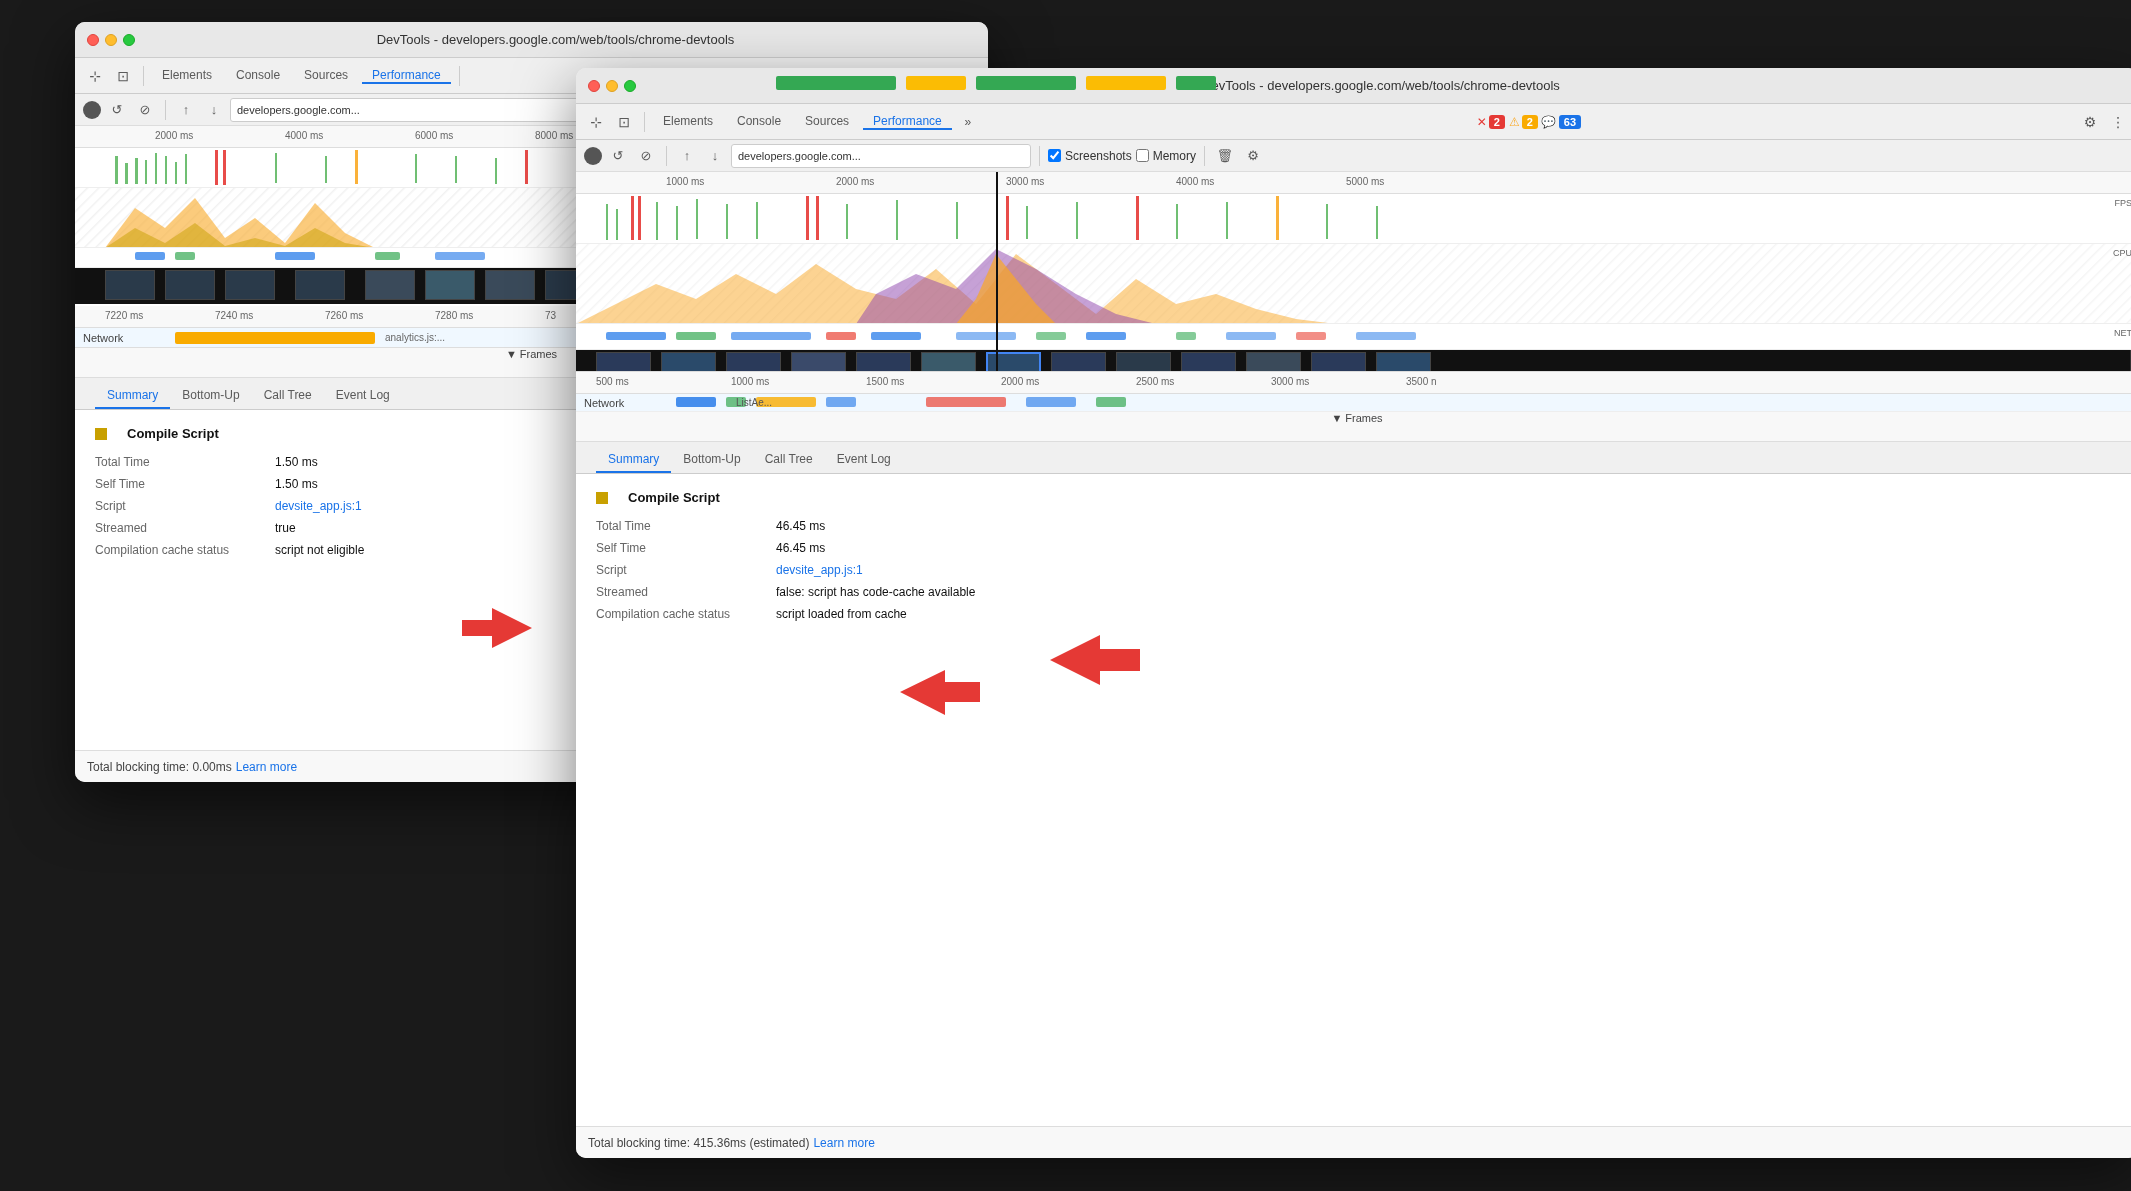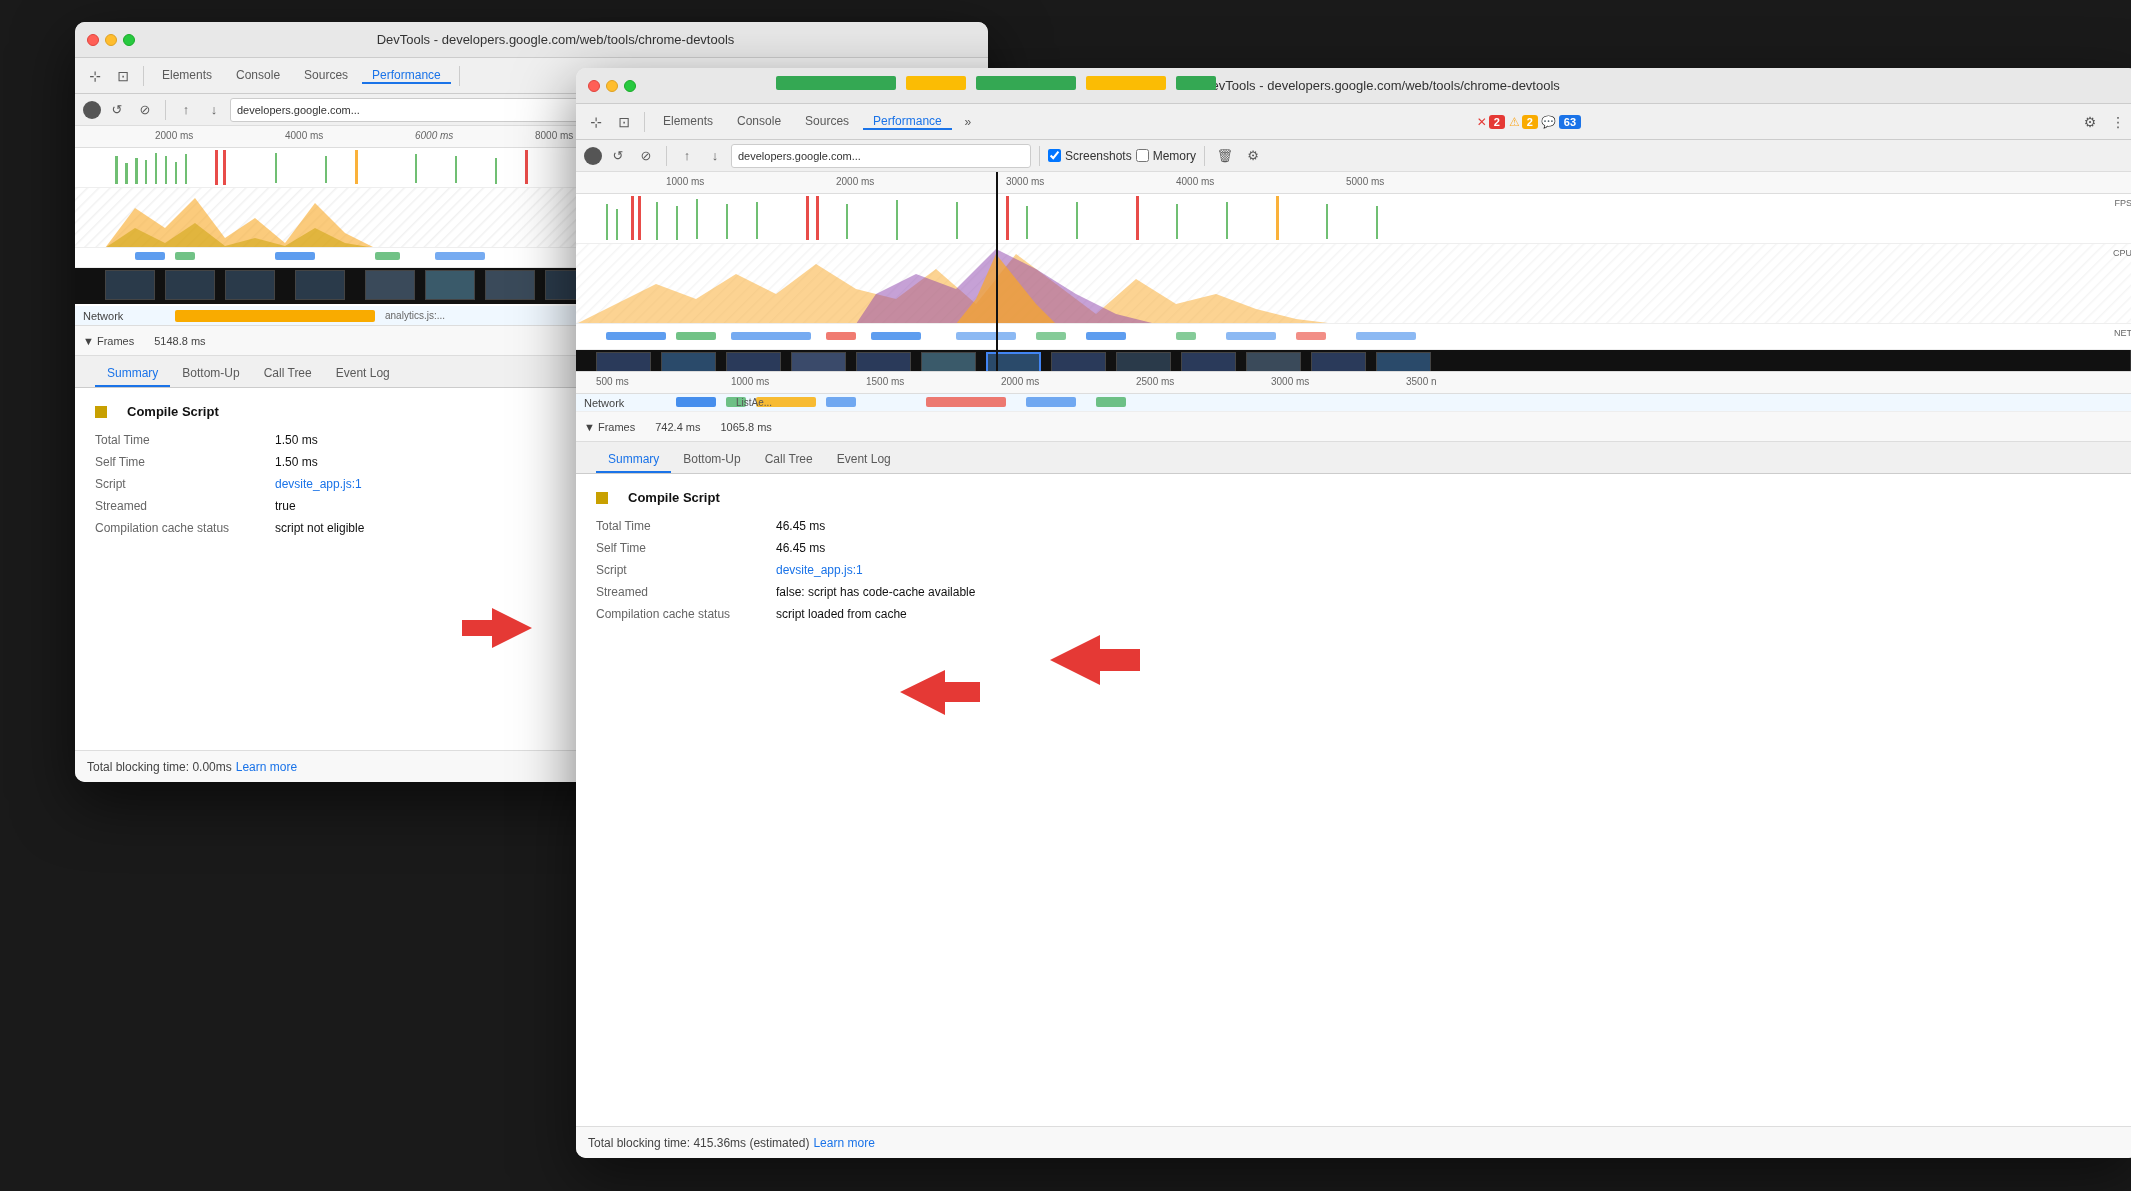--- a/index.html
+++ b/index.html
@@ -157,20 +157,21 @@
       height: 30px;
       background: #f8f8f8;
       border-bottom: 1px solid #ddd;
       display: flex;
       align-items: center;
       padding: 0 8px;
       font-size: 11px;
       color: #444;
       flex-shrink: 0;
       gap: 20px;
+      flex-direction: column;
     }
 
     
     .panel-tabs {
       height: 32px;
       background: #f0f0f0;
       display: flex;
       align-items: flex-end;
       padding: 0 20px;
       border-bottom: 1px solid #ccc;
@@ -321,21 +322,21 @@
     <button class="toolbar-btn" style="font-size:13px;">↑</button>
     <button class="toolbar-btn" style="font-size:13px;">↓</button>
     <input class="url-bar" type="text" value="developers.google.com..." style="">
   </div>
 
   <div class="timeline-canvas" style="height:180px; flex:none;">
 
     <div style="height:22px;background:#f8f8f8;border-bottom:1px solid #ddd;position:relative;">
       <span class="ruler-tick" style="left:80px;">2000 ms</span>
       <span class="ruler-tick" style="left:210px;">4000 ms</span>
-      <span class="ruler-tick" style="left:340px;font-style:italic;">6000 ms</span>
+      <span class="ruler-tick" style="left:340px;">6000 ms</span>
       <span class="ruler-tick" style="left:460px;">8000 ms</span>
     </div>
 
     <div style="height:40px;background:white;border-bottom:1px solid #eee;position:relative;">
       <span style="position:absolute;right:4px;top:4px;font-size:9px;color:#666;">FPS</span>
 
       <svg width="100%" height="100%" style="position:absolute;top:0;left:0;">
         <rect x="40" y="8" width="3" height="28" fill="#4caf50" opacity="0.8"></rect>
         <rect x="50" y="15" width="3" height="21" fill="#4caf50" opacity="0.8"></rect>
         <rect x="60" y="10" width="3" height="26" fill="#4caf50" opacity="0.8"></rect>
@@ -389,20 +390,27 @@
       <div style="position:absolute;left:90px;top:2px;width:50px;height:30px;background:#2a3a4a;border:1px solid #444;"></div>
       <div style="position:absolute;left:150px;top:2px;width:50px;height:30px;background:#2a3a4a;border:1px solid #444;"></div>
       <div style="position:absolute;left:220px;top:2px;width:50px;height:30px;background:#2a3a4a;border:1px solid #444;"></div>
       <div style="position:absolute;left:290px;top:2px;width:50px;height:30px;background:#3a4a5a;border:1px solid #444;"></div>
       <div style="position:absolute;left:350px;top:2px;width:50px;height:30px;background:#3a5a6a;border:1px solid #444;"></div>
       <div style="position:absolute;left:410px;top:2px;width:50px;height:30px;background:#3a4a5a;border:1px solid #444;"></div>
       <div style="position:absolute;left:470px;top:2px;width:50px;height:30px;background:#2a3a4a;border:1px solid #444;"></div>
     </div>
   </div>
 
+  <div style="height:22px;background:#f8f8f8;border-bottom:1px solid #ddd;position:relative;flex-shrink:0;">
+    <span class="ruler-tick" style="left:30px;">7220 ms</span>
+    <span class="ruler-tick" style="left:140px;">7240 ms</span>
+    <span class="ruler-tick" style="left:250px;">7260 ms</span>
+    <span class="ruler-tick" style="left:360px;">7280 ms</span>
+    <span class="ruler-tick" style="left:470px;">73</span>
+  </div>
 
   <div style="height:20px;background:#f0f8ff;border-bottom:1px solid #ddd;display:flex;align-items:center;padding:0 8px;font-size:11px;color:#444;flex-shrink:0;position:relative;">
     <span>Network</span>
     <div style="position:absolute;left:100px;top:4px;height:12px;width:200px;background:#f9ab00;border-radius:2px;"></div>
     <span style="position:absolute;left:310px;font-size:10px;color:#666;">analytics.js:...</span>
   </div>
   <div class="frames-row">
     <span>▼ Frames</span>
     <span>5148.8 ms</span>
   </div>

